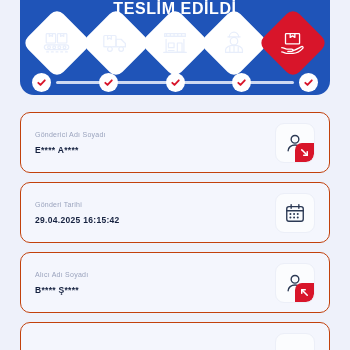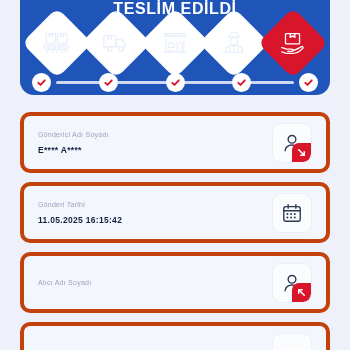--- a/index.html
+++ b/index.html
@@ -116,21 +116,21 @@
   .cards {
     position: absolute;
     top: 112px;
     left: 20px;
     width: 310px;
   }
 
   .info-card {
     position: relative;
     background: #f4f6fd;
-    border: 4px solid #c2410c;
+    border: 1px solid #c2410c;
     border-radius: 10px;
     height: 61px;
     margin-bottom: 9px;
     padding: 11px 14px;
     display: flex;
     align-items: center;
     justify-content: space-between;
   }
 
   .card-text { display: flex; flex-direction: column; gap: 7px; }
@@ -314,37 +314,38 @@
           <path d="M3 3l6 6"></path>
           <path d="M9 5.2V9H5.2"></path>
         </svg>
       </span>
     </div>
   </div>
 
   <div class="info-card">
     <div class="card-text">
       <span class="card-label">Gönderi Tarihi</span>
-      <span class="card-value">11.05.2025 16:15:42</span>
+      <span class="card-value">29.04.2025 16:15:42</span>
     </div>
     <div class="icon-box">
       <span>
         <svg width="22" height="22" viewBox="0 0 24 24" fill="none" stroke="#2c3a55" stroke-width="1.5" stroke-linecap="round" stroke-linejoin="round">
           <rect x="3" y="5" width="18" height="16" rx="2.4"></rect>
           <path d="M3 9.6h18"></path>
           <path d="M7.8 2.8v4M16.2 2.8v4"></path>
           <path d="M7 13h.01M11 13h.01M15 13h.01M7 17h.01M11 17h.01M15 17h.01" stroke-width="2.2"></path>
         </svg>
       </span>
     </div>
   </div>
 
   <div class="info-card">
     <div class="card-text">
       <span class="card-label">Alıcı Adı Soyadı</span>
+      <span class="card-value">B**** Ş****</span>
     </div>
     <div class="icon-box">
       <span>
         <svg width="22" height="22" viewBox="0 0 24 24" fill="none" stroke="#2c3a55" stroke-width="1.5" stroke-linecap="round" stroke-linejoin="round">
           <circle cx="12" cy="8" r="4.2"></circle>
           <path d="M4.5 20.5c0-3.8 3.4-6.3 7.5-6.3s7.5 2.5 7.5 6.3"></path>
         </svg>
       </span>
       <span class="badge">
         <svg width="11" height="11" viewBox="0 0 12 12" fill="none" stroke="#ffffff" stroke-width="1.7" stroke-linecap="round" stroke-linejoin="round">

